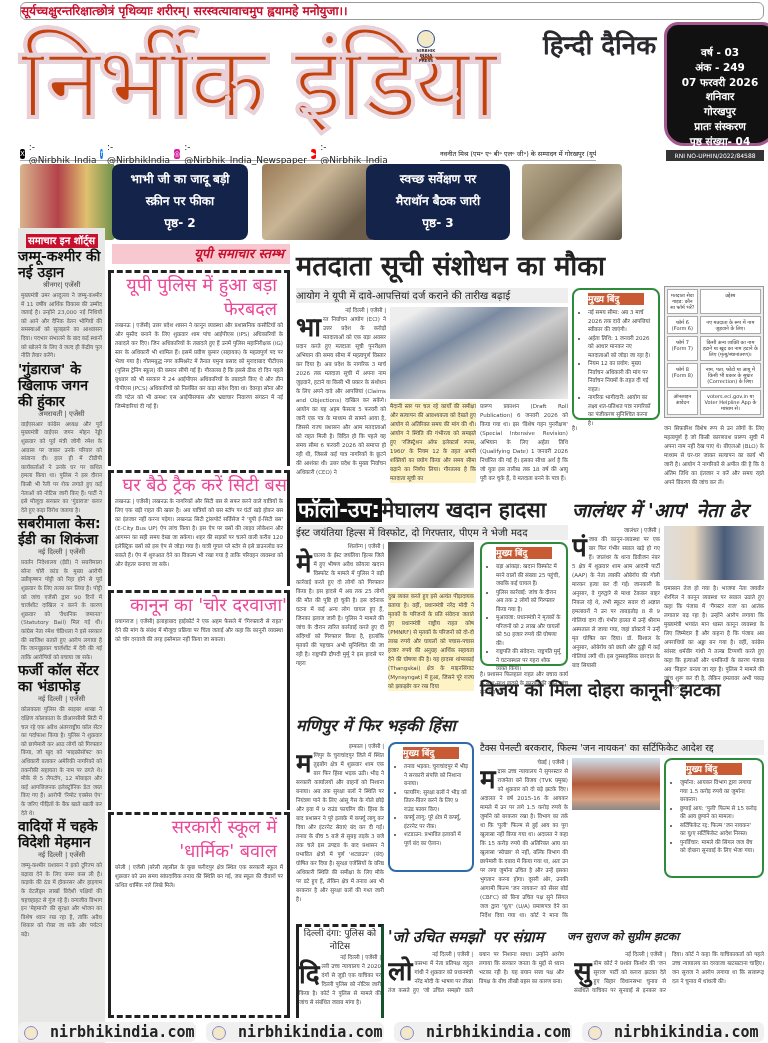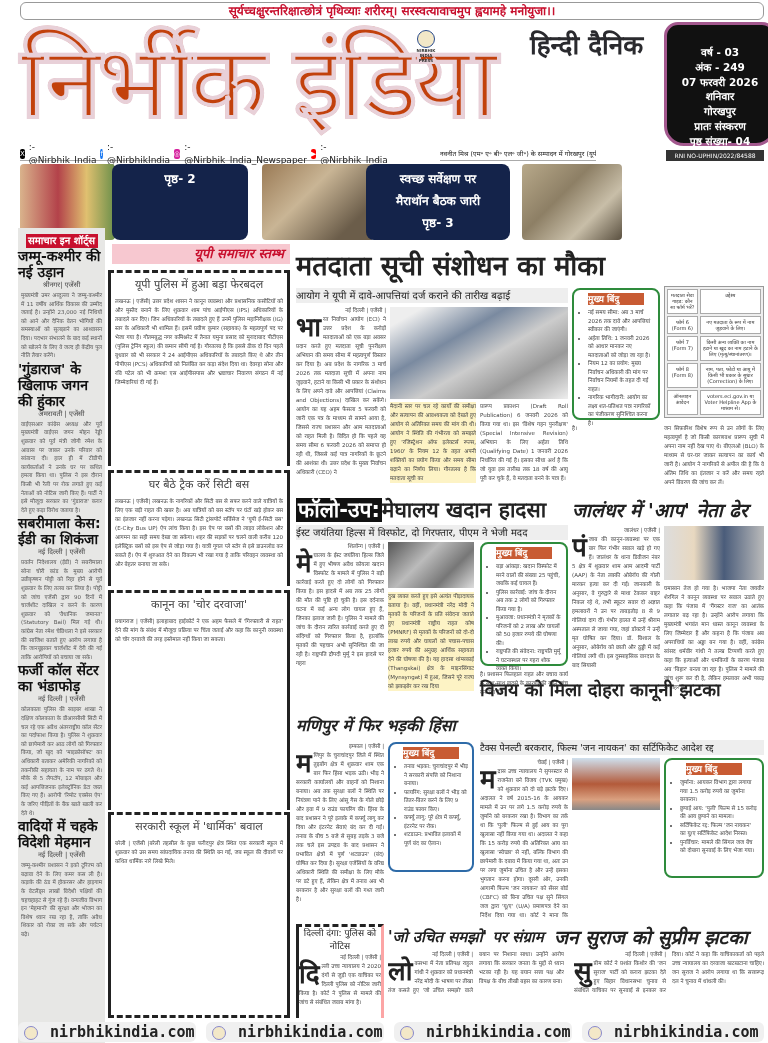--- a/index.html
+++ b/index.html
@@ -1,38 +1,38 @@
 <!DOCTYPE html>
 <html><head>
 <meta charset="utf-8">
 <style>
 *{box-sizing:border-box;margin:0;padding:0}
 body{width:768px;height:1043px;background:#fff;font-family:"DejaVu Sans",sans-serif;color:#222;position:relative;overflow:hidden}
 .abs{position:absolute}
-.motto{left:20px;top:2px;width:744px;height:18px;border:1px solid #999;border-radius:6px;text-align:center;color:#c8102e;font-size:12px;font-weight:bold;line-height:16px}
+.motto{left:20px;top:2px;width:744px;height:18px;border:1px solid #999;border-radius:6px;color:#c8102e;font-size:12px;font-weight:bold;line-height:16px}
 .masthead{left:20px;top:28px;font-family:"DejaVu Sans",sans-serif;font-weight:700;font-size:100px;line-height:110px;color:#c2410c;letter-spacing:-4px;-webkit-text-stroke:1px #e8d0d8}
-.hindi-dainik{left:530px;top:26px;font-size:26px;font-weight:bold;color:#2a2a2e}
+.hindi-dainik{left:543px;top:26px;font-size:26px;font-weight:bold;color:#2a2a2e}
 .press-logo{left:412px;top:30px;width:28px;height:36px;text-align:center;font-size:7px;font-weight:bold;color:#333}
 .press-logo .circ{width:18px;height:18px;border-radius:50%;border:1px solid #2a4b8d;margin:0 auto;background:#f3e8c8}
 .infobox{left:664px;top:22px;width:112px;height:124px;background:#111;border:3px solid #a3588e;border-radius:14px 14px 20px 20px;color:#fff;text-align:center;font-size:10.5px;font-weight:bold;line-height:14.8px;padding-top:20px}
 .socialbar{left:20px;top:148px;width:576px;height:13px;font-size:9px;line-height:13px;color:#222;border-bottom:1px solid #aaa;display:flex;gap:4px;align-items:center}
 .soc-ic{display:inline-block;width:10px;height:10px;border-radius:2px;color:#fff;font-size:7px;text-align:center;line-height:10px}
 .publisher{left:340px;top:148px;width:256px;height:13px;background:#fff;font-size:7.5px;line-height:13px;color:#222;border-bottom:1px solid #aaa;text-align:right;padding-right:2px}
 .rni{left:666px;top:150px;width:98px;height:11px;background:#333;color:#fff;font-size:6px;line-height:11px;text-align:center}
 .teaser{top:164px;height:76px}
 .teaser .img{position:absolute;left:0;top:0;height:76px;border-radius:4px}
 .teaser .box{position:absolute;top:0;height:76px;background:#14234a;border-radius:8px;color:#fff;text-align:center;font-size:12px;font-weight:bold;line-height:22px;padding-top:4px}
 .sidebar{left:18px;top:228px;width:87px;height:928px;background:#e7e7e5;border-radius:0 0 10px 10px}
 .sidebar .tag{margin:6px auto 0;width:72px;background:#c8102e;color:#fff;font-size:10px;font-weight:bold;text-align:center;line-height:14px}
 .sb-head{font-size:14px;font-weight:bold;line-height:16px;margin-top:0;color:#111}
 .sb-date{font-size:7px;text-align:center;color:#444;line-height:10px}
 .sb-body{font-size:5.5px;line-height:8.6px;color:#555;padding:1px 3px;text-align:justify}
 .up-banner{left:112px;top:244px;width:178px;height:20px;background:#f7c8d0;color:#c8102e;font-weight:bold;font-size:13px;text-align:right;padding-right:6px;line-height:20px;font-style:italic}
 .up-box{left:108px;border-left:3px solid #222;border-right:3px solid #222;border-top:3px dashed #222}
-.up-title{text-align:center;font-size:11px;line-height:24px;color:#404040}
+.up-title{text-align:right;font-size:18px;line-height:24px;color:#ec4899}
 .up-text{font-size:5.5px;line-height:9px;color:#444;padding:0 4px;text-align:justify}
 .lead-head{left:296px;top:249px;width:470px;font-size:27px;font-weight:900;color:#222;white-space:nowrap;line-height:34px}
 .subhead{background:#eee;color:#222;font-size:11px;line-height:15px;white-space:nowrap}
 .col-text{font-size:5.5px;line-height:9px;color:#444;text-align:justify}
 .hl-yellow{background:#fdf3c5}
 .dropcap{float:left;font-size:26px;line-height:24px;font-weight:bold;color:#222;margin-right:2px}
 .photo{background:linear-gradient(135deg,#888,#ddd 40%,#999 70%,#555)}
 .keybox{border:2px solid #2e8b3c;border-radius:8px;background:#fff}
 .keybox .kh{margin:3px auto;width:56px;background:#c85b33;color:#fff;font-size:9px;font-weight:bold;text-align:left;line-height:12px}
 .keybox ul{font-size:5.5px;line-height:8.5px;color:#444;padding:0 4px 0 14px}
@@ -74,20 +74,21 @@
     <span>:- @Nirbhik_India_Newspaper</span>
   <span class="soc-ic" style="background:#f00">▶</span>
     <span>:- @Nirbhik_India</span>
 </div>
 <div class="abs publisher" style="left:440px;width:156px;white-space:nowrap;overflow:hidden;font-size:6.5px">नवनीत मिश्र (एम॰ ए॰ बी॰ एल॰ जी॰) के सम्पादन में गोरखपुर (यूपी) से प्रकाशित</div>
 <div class="abs rni">RNI NO-UPHIN/2022/84588</div>
 
 <div class="abs teaser" style="left:20px;width:228px">
   <div class="img photo" style="width:95px;background:linear-gradient(90deg,#d9b38c,#b3424a 40%,#e0c070 70%,#6a8f4a)"></div>
   <div class="box" style="left:92px;width:136px">
+    <div style="padding:0 14px">भाभी जी का जादू बड़ी स्क्रीन पर फीका</div>
     <div>पृष्ठ- 2</div>
   </div>
 </div>
 <div class="abs teaser" style="left:262px;width:248px">
   <div class="img photo" style="width:112px;background:linear-gradient(135deg,#9a7a55,#c9b595 40%,#6b5d4a 80%)"></div>
   <div class="box" style="left:104px;width:144px">
     <div style="padding:0 20px">स्वच्छ सर्वेक्षण पर मैराथॉन बैठक जारी</div>
     <div>पृष्ठ- 3</div>
   </div>
 </div>
@@ -258,35 +259,35 @@
 <div class="abs keybox" style="left:664px;top:758px;width:100px;height:120px">
   <div class="kh">मुख्य बिंदु</div>
   <ul>
     <li>जुर्माना: आयकर विभाग द्वारा लगाया गया 1.5 करोड़ रुपये का जुर्माना बरकरार।</li>
     <li>छुपाई आय: 'पुली' फिल्म से 15 करोड़ की आय छुपाने का मामला।</li>
     <li>सर्टिफिकेट रद्द: फिल्म 'जन नायकन' का यू/ए सर्टिफिकेट आदेश निरस्त।</li>
     <li>पुनर्विचार: मामले की सिंगल जज बेंच को दोबारा सुनवाई के लिए भेजा गया।</li>
   </ul>
 </div>
 
-<div class="abs" style="left:296px;top:924px;width:88px;height:94px;border-left:3px solid #222;border-right:3px solid #fca5a5;border-top:3px dashed #222;overflow:hidden">
+<div class="abs" style="left:296px;top:924px;width:88px;height:94px;border-left:3px solid #222;border-right:3px solid #14532d;border-top:3px dashed #222;overflow:hidden">
   <div style="text-align:center;font-size:9px;line-height:13px">दिल्ली दंगा: पुलिस को नोटिस</div>
   <div class="col-text" style="text-align:right">नई दिल्ली | एजेंसी |</div>
   <span class="dropcap">दि</span>
   <div class="col-text">ल्ली उच्च न्यायालय ने 2020 दंगों से जुड़ी एक याचिका पर दिल्ली पुलिस को नोटिस जारी किया है। कोर्ट ने पुलिस से मामले की जांच से संबंधित जवाब मांगा है।</div>
 </div>
 
 <div class="abs head2" style="left:388px;top:924px;font-size:15px;line-height:26px;font-style:italic">'जो उचित समझो' पर संग्राम</div>
 <div class="abs" style="left:388px;top:950px;width:176px;height:68px;overflow:hidden;column-count:2;column-gap:6px">
   <div class="col-text" style="text-align:right">नई दिल्ली | एजेंसी |</div>
   <span class="dropcap">लो</span>
   <div class="col-text">कसभा में नेता प्रतिपक्ष राहुल गांधी ने शुक्रवार को प्रधानमंत्री नरेंद्र मोदी के भाषण पर तीखा तंज कसते हुए 'जो उचित समझो' वाले बयान पर निशाना साधा। उन्होंने आरोप लगाया कि सरकार जनता के मुद्दों से ध्यान भटका रही है। यह बयान सत्ता पक्ष और विपक्ष के बीच तीखी बहस का कारण बना।</div>
 </div>
 
-<div class="abs head2" style="left:554px;top:924px;font-size:19px;line-height:26px;font-style:italic">जन सुराज को सुप्रीम झटका</div>
+<div class="abs head2" style="left:567px;top:924px;font-size:11px;line-height:26px;font-style:italic">जन सुराज को सुप्रीम झटका</div>
 <div class="abs" style="left:574px;top:950px;width:190px;height:68px;overflow:hidden;column-count:2;column-gap:6px">
   <div class="col-text" style="text-align:right">नई दिल्ली | एजेंसी |</div>
   <span class="dropcap">सु</span>
   <div class="col-text">प्रीम कोर्ट ने प्रशांत किशोर की 'जन सुराज' पार्टी को करारा झटका देते हुए बिहार विधानसभा चुनाव से संबंधित याचिका पर सुनवाई से इनकार कर दिया। कोर्ट ने कहा कि याचिकाकर्ता को पहले उच्च न्यायालय का दरवाजा खटखटाना चाहिए। जन सुराज ने आरोप लगाया था कि सत्तारूढ़ दल ने चुनाव में धांधली की।</div>
 </div>
 
 <div class="abs footer-strip" style="left:18px;width:178px"><span class="lg"></span><span>nirbhikindia.com</span></div>
 <div class="abs footer-strip" style="left:206px;width:178px"><span class="lg"></span><span>nirbhikindia.com</span></div>
 <div class="abs footer-strip" style="left:394px;width:178px"><span class="lg"></span><span>nirbhikindia.com</span></div>
 <div class="abs footer-strip" style="left:582px;width:182px"><span class="lg"></span><span>nirbhikindia.com</span></div>

